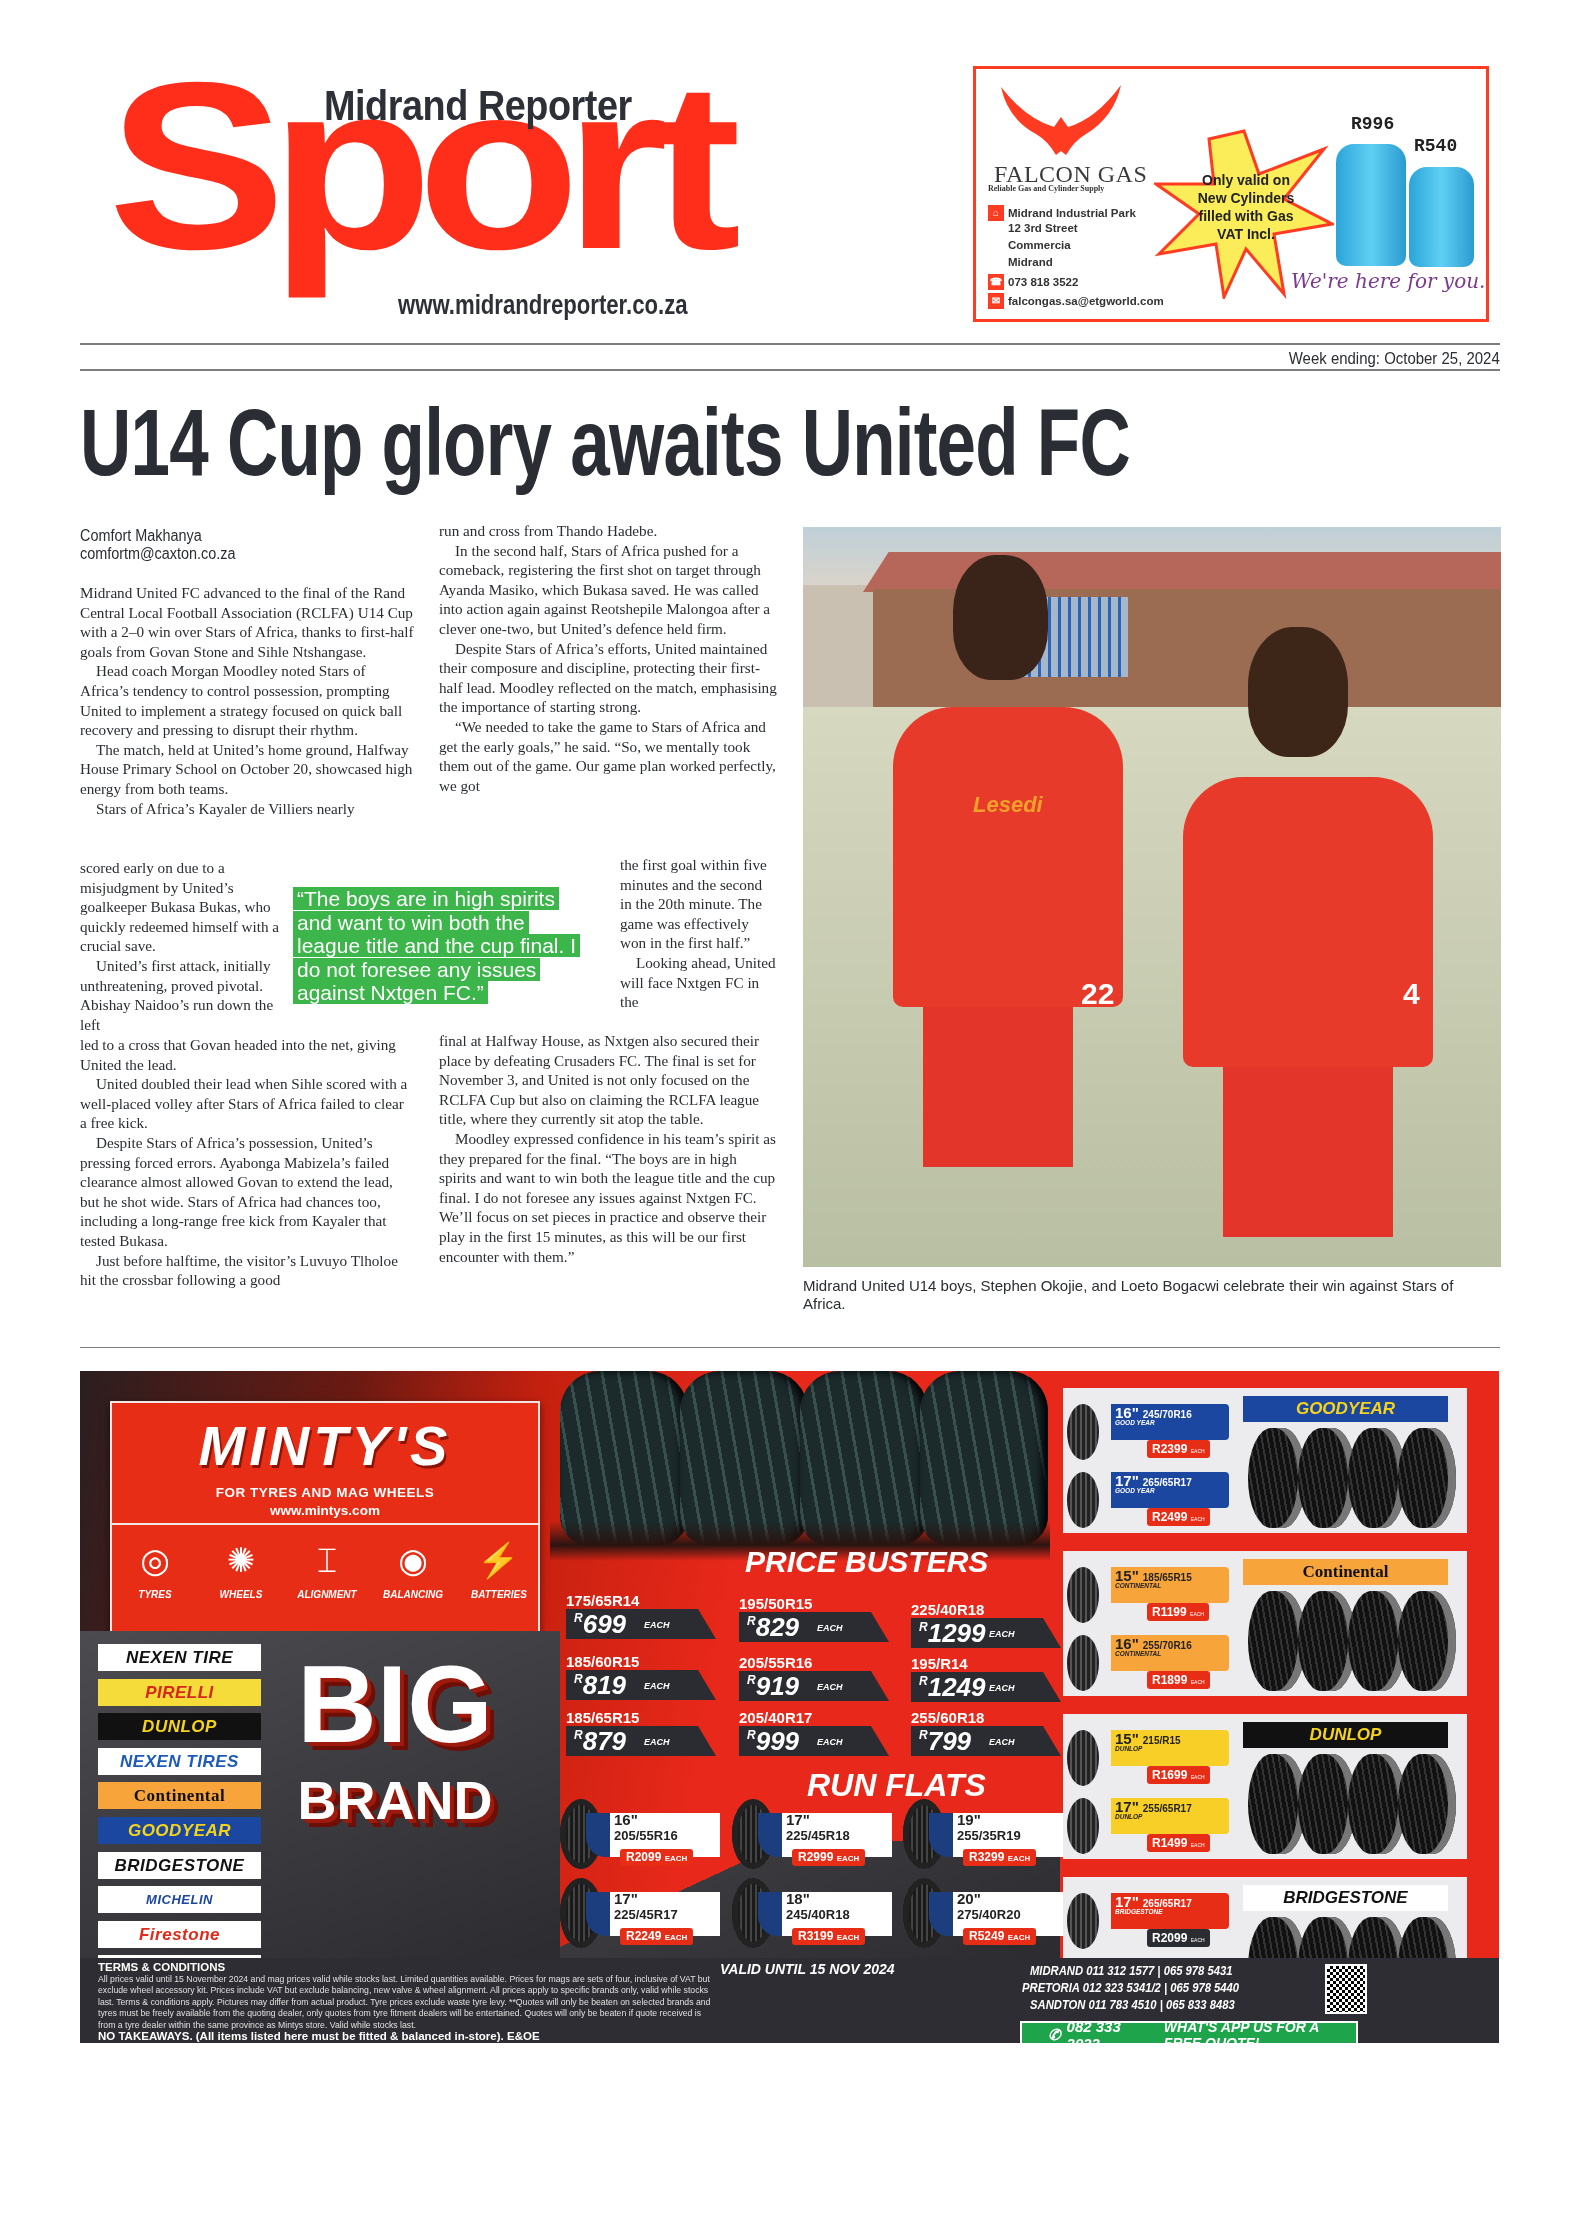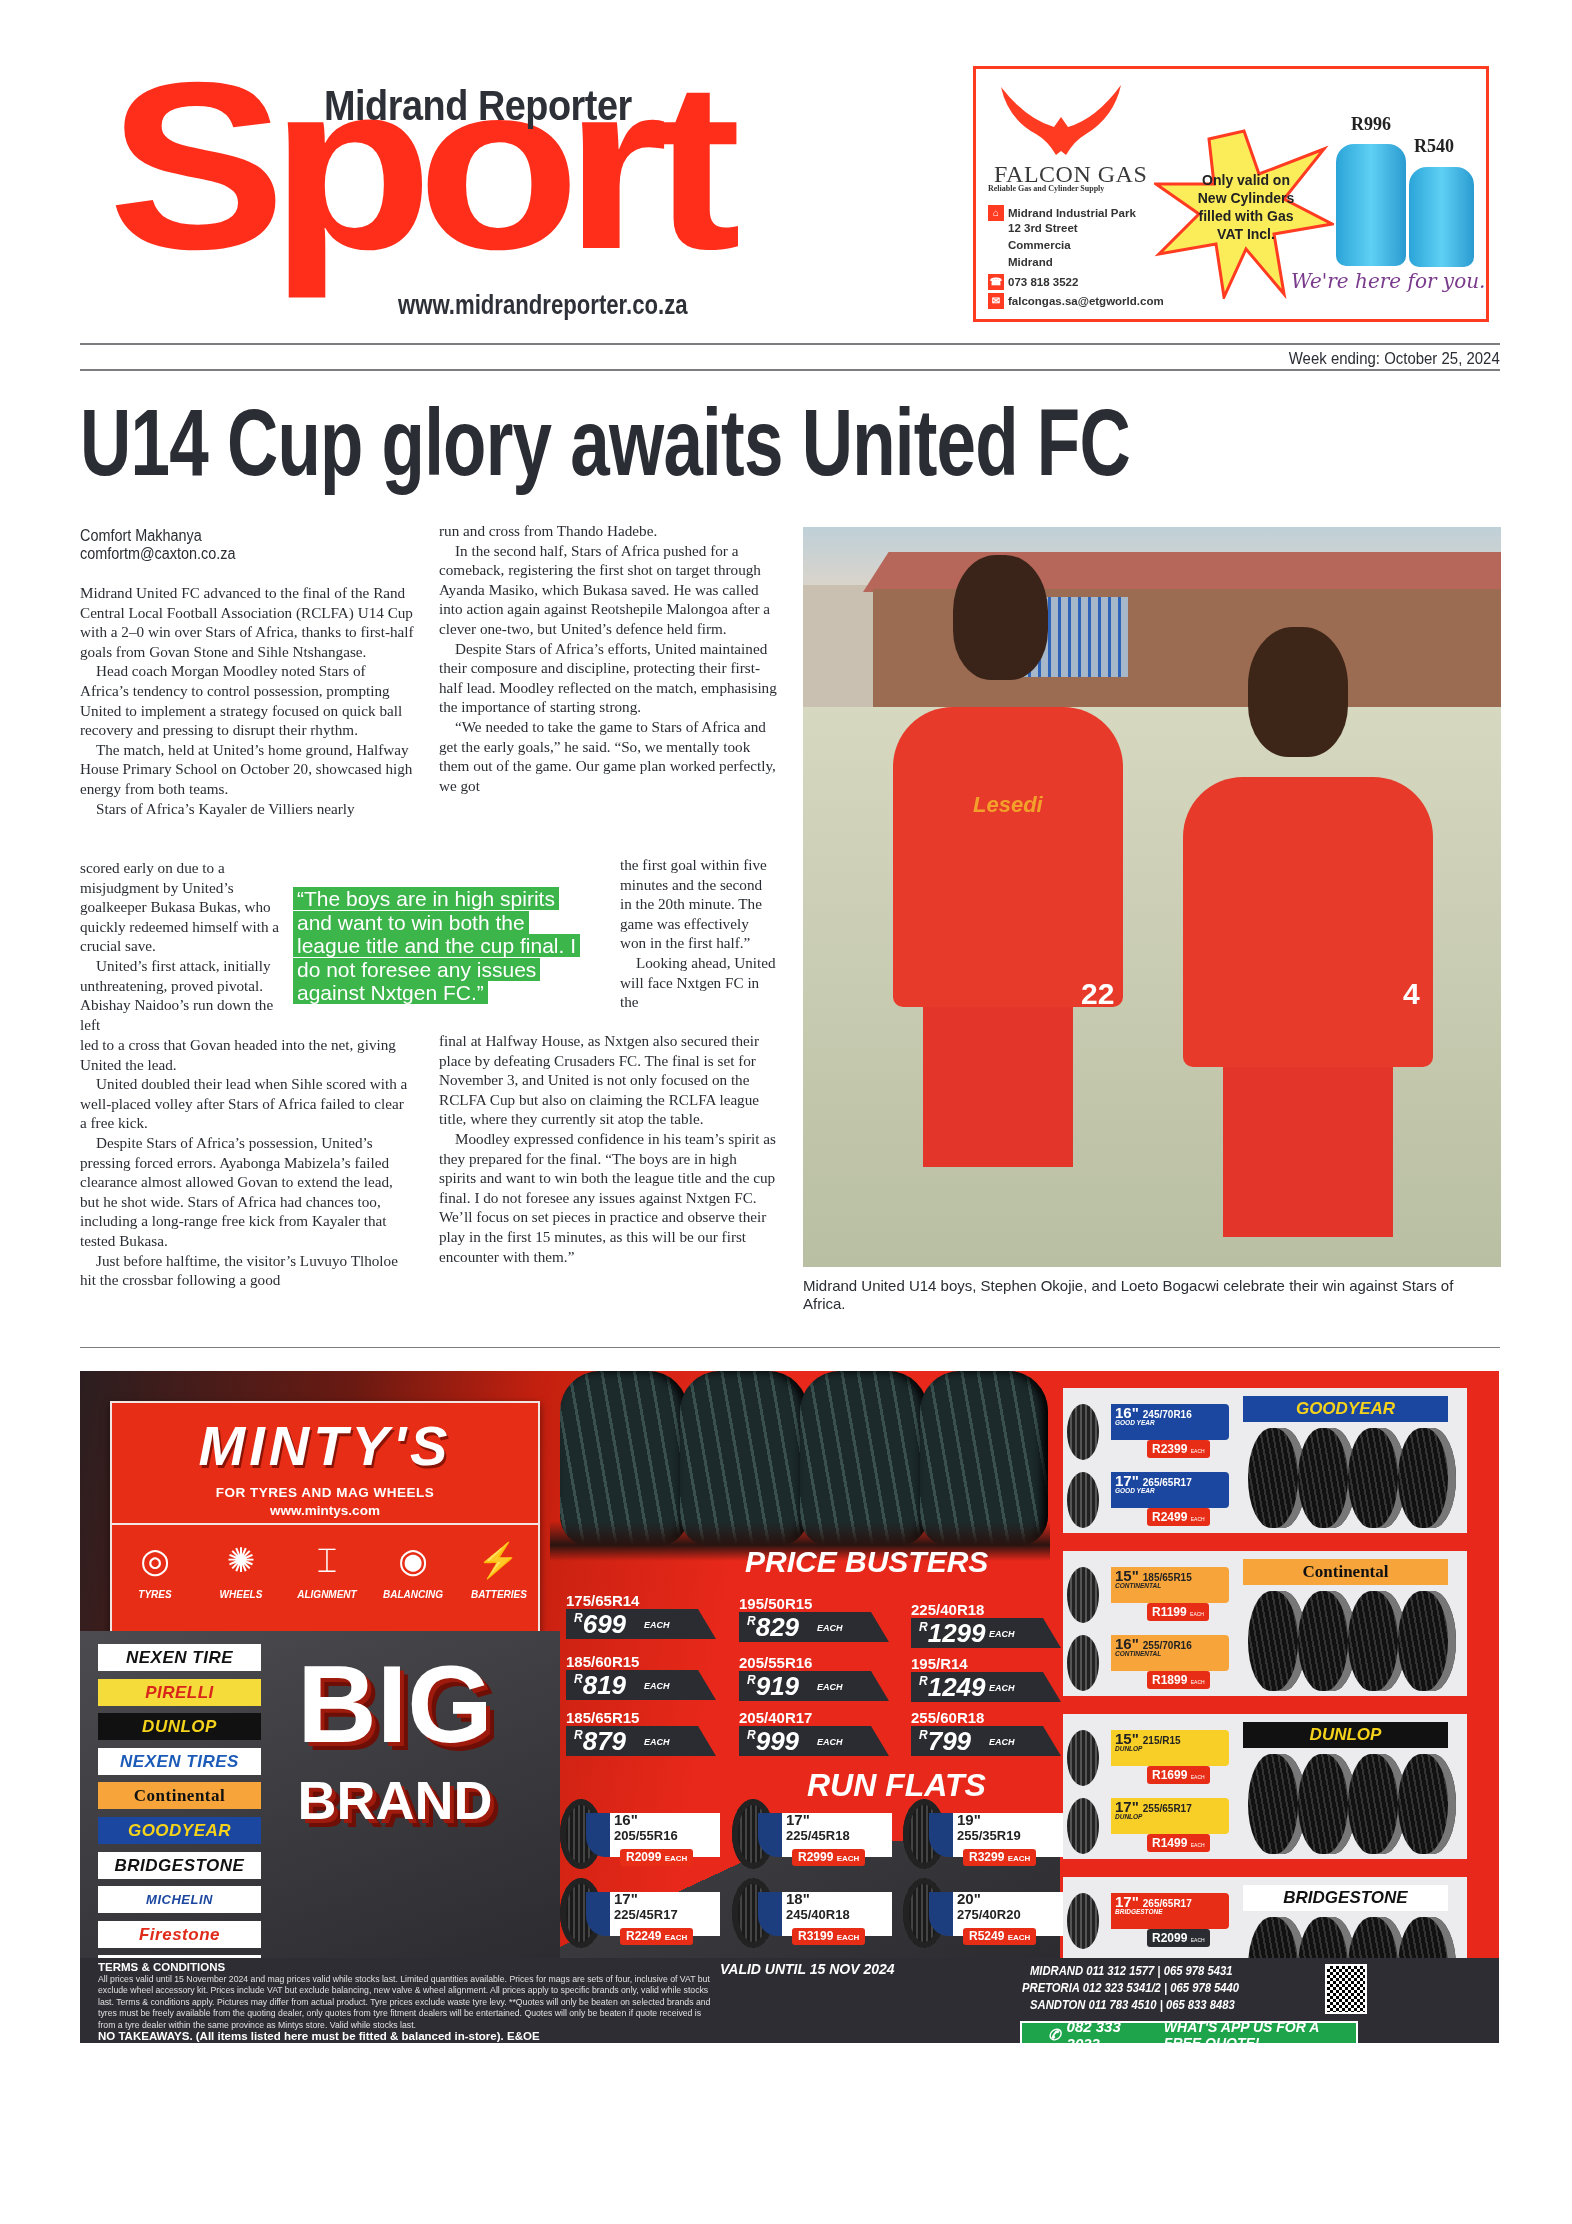--- a/index.html
+++ b/index.html
@@ -12,21 +12,21 @@
 .rule{left:80px;height:2px;background:#7b7d80;width:1420px}
 
 .falcon{left:973px;top:66px;width:516px;height:256px;border:3px solid #ff3b21;background:#fff}
 .falcon .name{position:absolute;left:18px;top:92px;font-family:"Liberation Serif",serif;font-size:24px;color:#3a3a3a;letter-spacing:.5px}
 .falcon .tag{position:absolute;left:12px;top:115px;font-size:8px;font-weight:700;color:#333}
 .falcon .info{position:absolute;left:12px;font-family:"Liberation Sans",sans-serif;font-size:11.5px;font-weight:700;color:#333;display:flex;align-items:center;gap:4px}
 .falcon .ic{width:16px;height:16px;background:#ff3b21;display:inline-block;color:#fff;font-size:10px;text-align:center;line-height:16px}
 .burst{position:absolute;left:178px;top:60px;width:180px;height:170px}
 .burst-text{position:absolute;left:200px;top:102px;width:140px;text-align:center;font-family:"Liberation Sans",sans-serif;font-weight:700;font-size:14px;line-height:18px;color:#222}
 .cyl{position:absolute;border-radius:18px 18px 10px 10px;background:linear-gradient(90deg,#2aa4d8,#5fd0f4,#2a9bd0)}
-.price{position:absolute;font-family:Liberation Serif, serif;font-weight:700;font-size:18px;color:#222}
+.price{position:absolute;font-family:Liberation Mono, monospace;font-weight:700;font-size:18px;color:#222}
 .slogan{position:absolute;left:315px;top:200px;font-family:"DejaVu Serif",serif;font-style:italic;font-size:20px;color:#7a3b8c}
 
 .week{right:72px;top:349px;font-family:"Liberation Sans",sans-serif;font-size:17px;color:#2a2d33;transform:scaleX(.88);transform-origin:right top}
 .headline{left:80px;top:388px;font-family:"Liberation Sans",sans-serif;font-weight:700;font-size:94px;line-height:110px;color:#2a2d33;transform:scaleX(.755);transform-origin:left top;white-space:nowrap;letter-spacing:-1px}
 
 .byline{left:80px;top:527px;font-family:"Liberation Sans",sans-serif;font-size:16px;line-height:18px;color:#2a2d33;transform:scaleX(.9);transform-origin:left top}
 .col{font-size:15.2px;line-height:19.6px;color:#2a2d33;text-align:left}
 .col p{text-indent:16px}
 .col p.ni{text-indent:0}
 .pull{left:293px;top:887px;font-family:"Liberation Sans",sans-serif;font-size:21px;line-height:23.5px;color:#fff}

